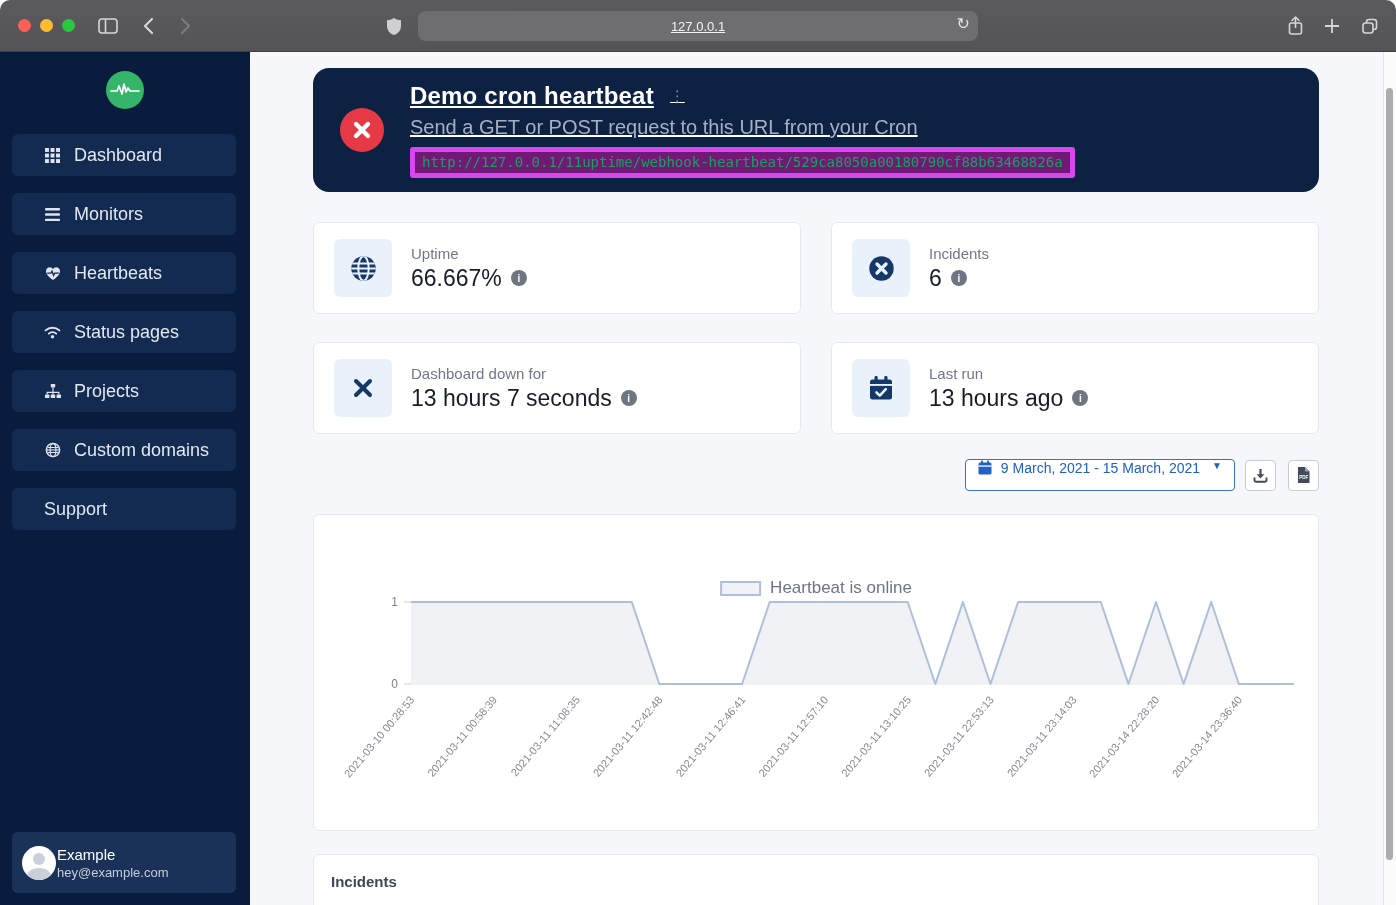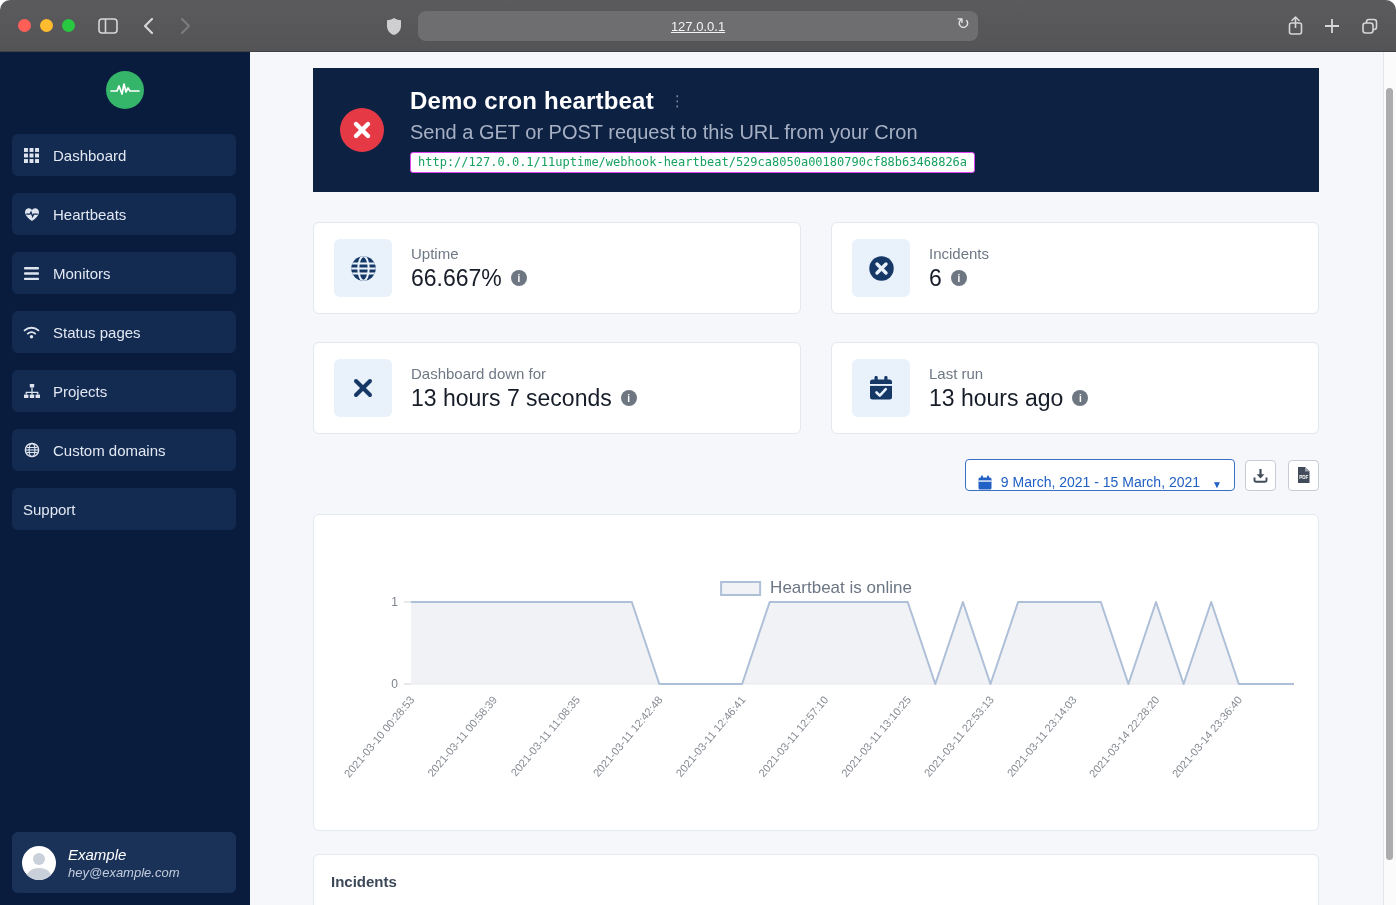--- a/index.html
+++ b/index.html
@@ -13,51 +13,51 @@
   .chrome-btn { position:absolute; top:14px; width:24px; height:24px; display:flex; align-items:center; justify-content:center; color:#d6d6d8; }
   .urlbar { position:absolute; left:418px; top:11px; width:560px; height:30px; background:#6e6e70; border-radius:8px; display:flex; align-items:center; justify-content:center; color:#f3f3f4; font-size:13px;text-decoration:underline; }
   .reload { position:absolute; right:8px; top:3px; font-size:16px; color:#e3e3e4; cursor:default; }
 
   
   .app { display:flex; height:853px; }
 
   
   .sidebar { width:250px; background:#0a1c3d; height:100%; position:relative; flex:0 0 250px; }
   .logo { width:38px; height:38px; border-radius:50%; margin:19px auto 25px auto; display:flex; align-items:center; justify-content:center; }
-  .nav-item { margin:0 14px 17px 12px; height:42px; background:#132a51; border-radius:6px; display:flex; align-items:center; padding-left:11px; color:#e2e8f2; font-size:15px; cursor:pointer; }
+  .nav-item { margin:0 14px 17px 12px; height:42px; background:#132a51; border-radius:6px; display:flex; align-items:center; padding-left:32px; color:#e2e8f2; font-size:18px; cursor:pointer; }
   .nav-item .nicon { width:17px; height:17px; margin-right:13px; display:inline-flex; align-items:center; justify-content:center; color:#dfe5ef; }
   .user-box { position:absolute; left:12px; right:14px; bottom:12px; height:61px; background:#1a3158; border-radius:6px; display:flex; align-items:center; padding-left:10px; }
   .avatar { width:34px; height:34px; border-radius:50%; background:#fff; overflow:hidden; display:flex; align-items:flex-end; justify-content:center; }
-  .user-meta { margin-left:12px;font-style:italic; }
+  .user-meta { margin-left:1px; }
   .user-name { color:#ffffff; font-size:15px; }
   .user-email { color:#c3cddd; font-size:13px; margin-top:2px; }
 
   
   .main { flex:1; position:relative; padding:16px 77px 0 63px; overflow:hidden; }
 
-  .banner { background:#0d2143; border-radius:0; height:124px; display:flex; align-items:center; padding-left:27px; color:#fff; }
+  .banner { background:#0d2143; border-radius:16px; height:124px; display:flex; align-items:center; padding-left:27px; color:#fff;text-decoration:underline; }
   .err-badge { width:44px; height:44px; flex:0 0 44px; border-radius:50%; background:#e63946; display:flex; align-items:center; justify-content:center; }
   .banner-text { margin-left:26px; }
   .banner-title-row { display:flex; align-items:center; gap:12px; }
   .banner-title { font-size:24px; font-weight:700; letter-spacing:.2px; }
   .kebab { color:#7e879b; font-size:15px; line-height:10px; cursor:pointer; padding:2px 4px; }
   .banner-sub { font-size:20px; color:#a7b0c3; margin-top:6px; }
-  .webhook { display:inline-block; margin-top:8px; font-family:"DejaVu Sans Mono", monospace; font-size:12px; color:#17a15f; background:#ffffff; border:1px solid #d946ef; border-radius:3px; padding:2px 7px 3px 7px; }
+  .webhook { display:inline-block; margin-top:8px; font-family:"DejaVu Sans Mono", monospace; font-size:14px; color:#17a15f; background:#701a75; border:5px solid #d946ef; border-radius:3px; padding:2px 7px 3px 7px; }
 
   .stats-grid { margin-top:30px; display:grid; grid-template-columns:1fr 1fr; column-gap:30px; row-gap:28px; }
   .stat-card { background:#fff; border:1px solid #e3e8ef; border-radius:6px; height:92px; display:flex; align-items:center; padding-left:20px; }
   .stat-tile { width:58px; height:58px; flex:0 0 58px; border-radius:6px; background:#e9f1fb; display:flex; align-items:center; justify-content:center; }
   .stat-meta { margin-left:19px; }
   .stat-label { font-size:15px; color:#6f7885; }
   .stat-value-row { display:flex; align-items:center; gap:9px; margin-top:3px; }
   .stat-value { font-size:23px; font-weight:400; color:#161d28; }
   .info-dot { width:16px; height:16px; border-radius:50%; background:#6e7681; color:#fff; font-size:10px; font-weight:700; display:flex; align-items:center; justify-content:center; font-style:normal; }
 
   .toolbar { margin-top:25px; display:flex; justify-content:flex-end; align-items:center; }
-  .date-btn { height:32px; background:#fff; border:1px solid #3a6fc6; border-radius:4px; color:#2160c4; font-size:14px; display:flex; align-items:flex-end; gap:9px; padding:0 12px; cursor:pointer; }
+  .date-btn { height:32px; background:#fff; border:1px solid #3a6fc6; border-radius:4px; color:#2160c4; font-size:14px; display:flex; align-items:flex-start; gap:9px; padding:0 12px; cursor:pointer; }
   .caret { font-size:10px; margin-left:3px; }
   .icon-btn { height:31px; width:31px; background:#fff; border:1px solid #c6cbd4; border-radius:4px; display:flex; align-items:center; justify-content:center; color:#424b59; cursor:pointer; }
   .icon-btn.dl { margin-left:10px; }
   .icon-btn.pdf { margin-left:12px; }
 
   .chart-card { margin-top:23px; background:#fff; border:1px solid #e4e9f0; border-radius:6px; height:317px; position:relative; }
   .legend { position:absolute; top:63px; left:50%; transform:translateX(-50%); display:flex; align-items:center; gap:9px; }
   .legend-swatch { width:41px; height:15px; background:#e8eaee; border:2px solid #a9bcd7; }
   .legend-label { font-size:17px; color:#6d7684; }
   #chart-svg { position:absolute; inset:0; width:100%; height:100%; }
@@ -150,39 +150,39 @@
                 <rect x="5.9" y="11.8" width="4.2" height="4.2"></rect>
                 <rect x="11.8" y="11.8" width="4.2" height="4.2"></rect>
               </g>
             </svg>
         </span>
         <span>Dashboard</span>
       </div>
 
       <div class="nav-item">
         <span class="nicon">
-          <svg width="16" height="15" viewBox="0 0 16 15">
-              <path d="M8 14 C8 14 1 9.5 1 5.2 C1 2.7 2.9 1.2 4.9 1.2 C6.3 1.2 7.5 2.1 8 3 C8.5 2.1 9.7 1.2 11.1 1.2 C13.1 1.2 15 2.7 15 5.2 C15 9.5 8 14 8 14 Z" fill="currentColor"></path>
-              <polyline points="2.2,7.2 6,7.2 7,5.2 8.6,9.4 9.7,7.2 13.8,7.2" fill="none" stroke="#132a51" stroke-width="1.3"></polyline>
-            </svg>
-        </span>
-        <span>Heartbeats</span>
-      </div>
-
-      <div class="nav-item">
-        <span class="nicon">
           <svg width="15" height="15" viewBox="0 0 16 16">
               <g fill="currentColor">
                 <rect x="0" y="1" width="16" height="2.6" rx="1"></rect>
                 <rect x="0" y="6.7" width="16" height="2.6" rx="1"></rect>
                 <rect x="0" y="12.4" width="16" height="2.6" rx="1"></rect>
               </g>
             </svg>
         </span>
         <span>Monitors</span>
+      </div>
+
+      <div class="nav-item">
+        <span class="nicon">
+          <svg width="16" height="15" viewBox="0 0 16 15">
+              <path d="M8 14 C8 14 1 9.5 1 5.2 C1 2.7 2.9 1.2 4.9 1.2 C6.3 1.2 7.5 2.1 8 3 C8.5 2.1 9.7 1.2 11.1 1.2 C13.1 1.2 15 2.7 15 5.2 C15 9.5 8 14 8 14 Z" fill="currentColor"></path>
+              <polyline points="2.2,7.2 6,7.2 7,5.2 8.6,9.4 9.7,7.2 13.8,7.2" fill="none" stroke="#132a51" stroke-width="1.3"></polyline>
+            </svg>
+        </span>
+        <span>Heartbeats</span>
       </div>
 
       <div class="nav-item">
         <span class="nicon">
           <svg width="17" height="14" viewBox="0 0 17 14">
               <circle cx="8.5" cy="11.8" r="1.7" fill="currentColor"></circle>
               <path d="M4.8 8.6 A5.6 5.6 0 0 1 12.2 8.6" fill="none" stroke="currentColor" stroke-width="1.9" stroke-linecap="round"></path>
               <path d="M1.6 5.4 A10.2 10.2 0 0 1 15.4 5.4" fill="none" stroke="currentColor" stroke-width="1.9" stroke-linecap="round"></path>
             </svg>
         </span>

